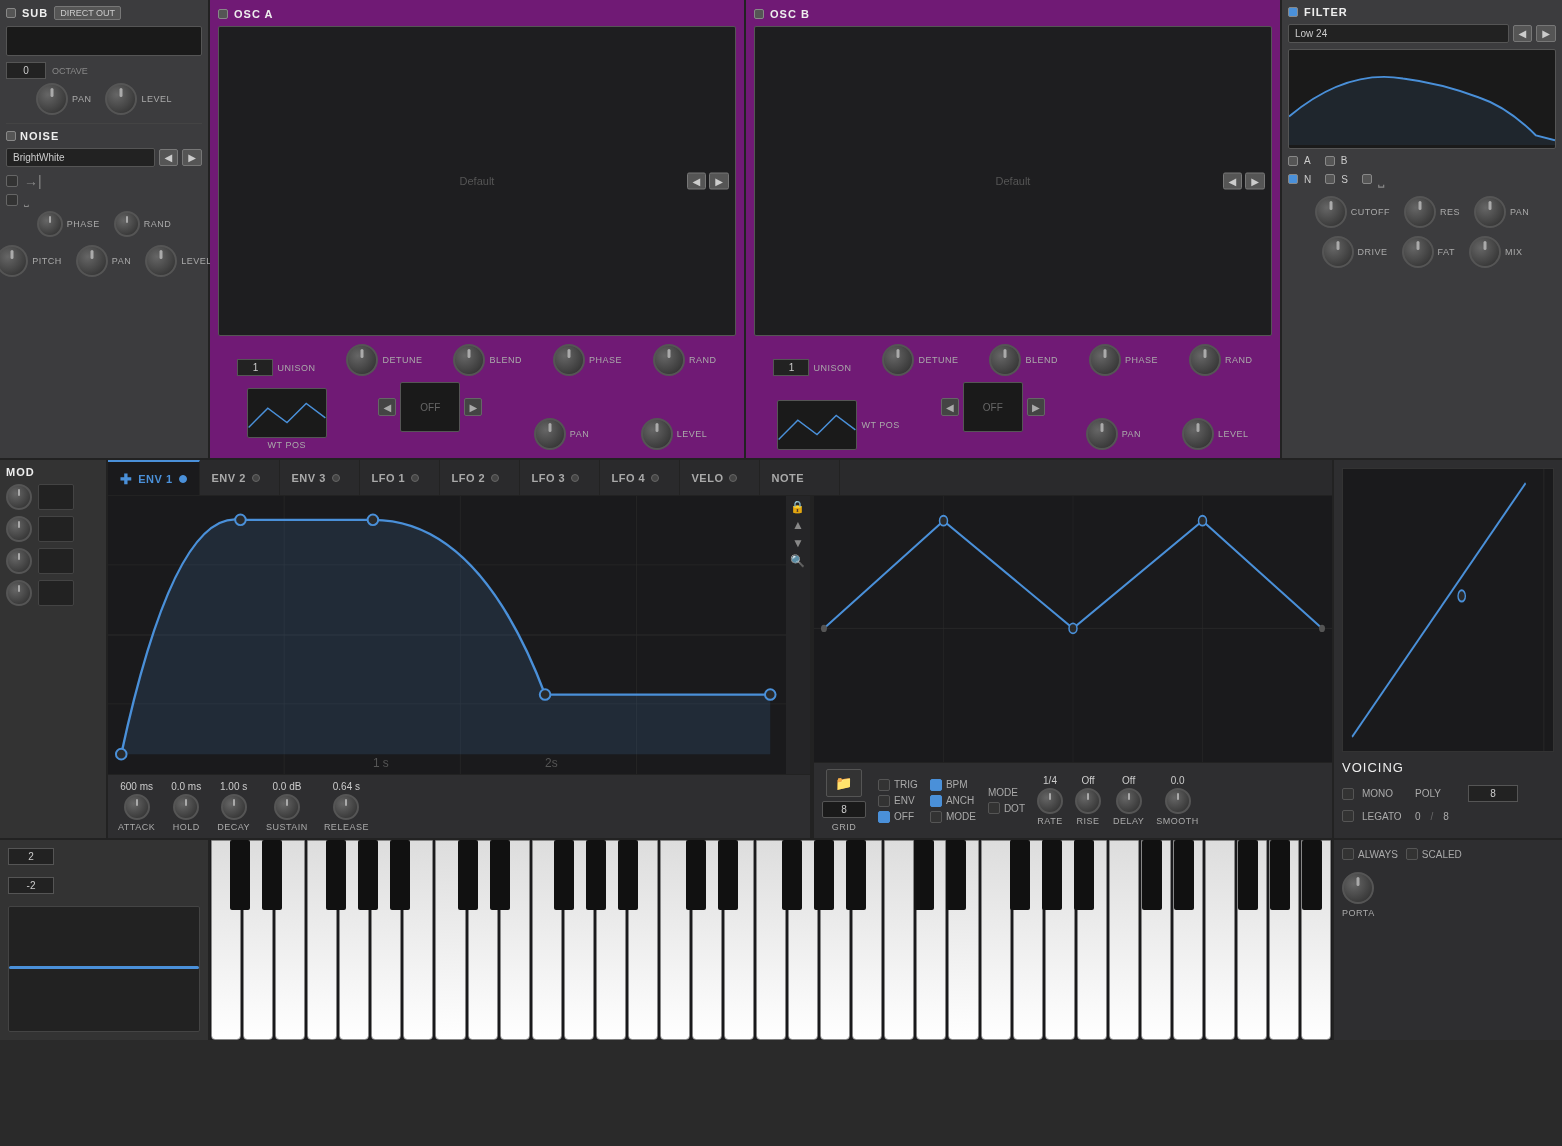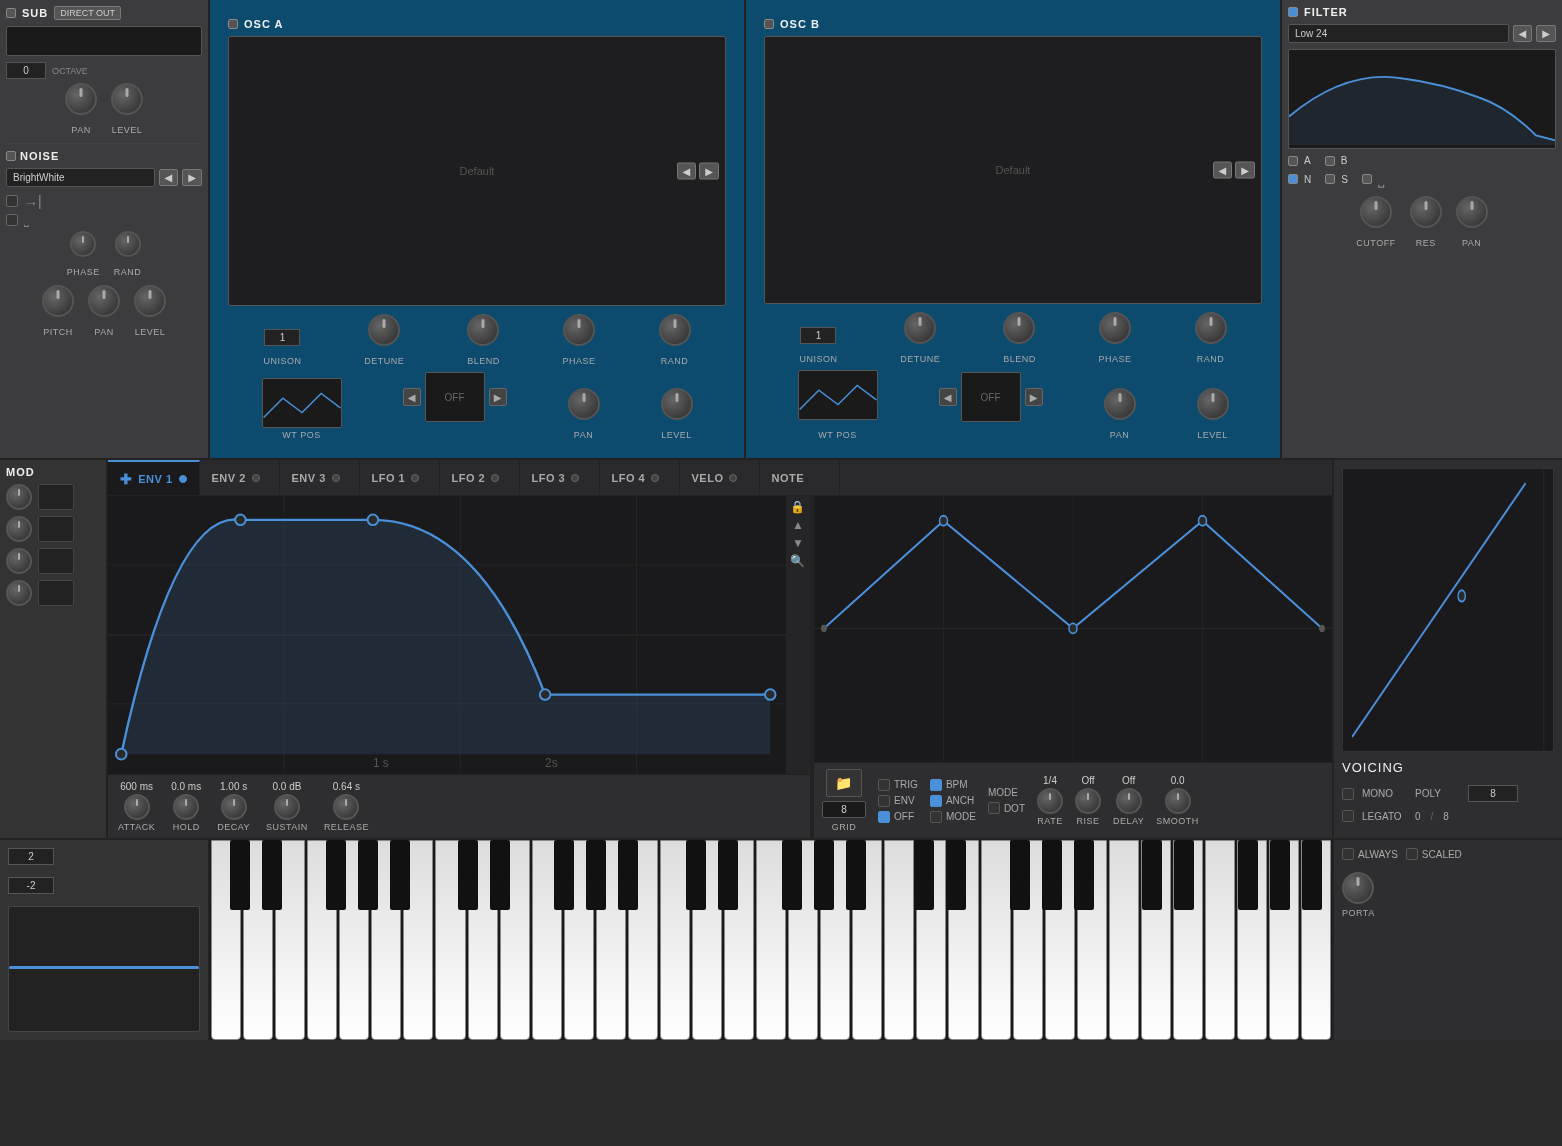--- a/index.html
+++ b/index.html
@@ -69,23 +69,23 @@
     }
     .knob-row {
       display: flex;
       align-items: center;
       justify-content: center;
       gap: 14px;
       margin: 8px 0;
     }
     .knob-group {
       display: flex;
-      flex-direction: column;
-      align-items: center;
-      gap: 10px;
+      flex-direction: row;
+      align-items: center;
+      gap: 4px;
     }
     .knob-label {
       font-size: 9px;
       color: #aaa;
       text-align: center;
       letter-spacing: 0.5px;
     }
     .octave-control {
       display: flex;
       align-items: center;
@@ -146,23 +146,23 @@
       width: 12px;
       height: 12px;
       background: #333;
       border: 1px solid #666;
       border-radius: 2px;
     }
 
     
     .osc-panel {
       flex: 1;
-      background: #0c4a6e;
+      background: #701a75;
       border-right: 2px solid #222;
-      padding: 18px;
+      padding: 8px;
       display: flex;
       flex-direction: column;
     }
     .osc-display {
       background: #1e1e20;
       flex: 1;
       border: 1px solid #555;
       margin-bottom: 8px;
       border-radius: 2px;
       position: relative;
@@ -817,20 +817,34 @@
         <div class="knob-md"></div>
         <span class="knob-label">CUTOFF</span>
       </div>
       <div class="knob-group">
         <div class="knob-md"></div>
         <span class="knob-label">RES</span>
       </div>
       <div class="knob-group">
         <div class="knob-md"></div>
         <span class="knob-label">PAN</span>
+      </div>
+    </div>
+    <div class="knob-row" style="margin-top:4px;">
+      <div class="knob-group">
+        <div class="knob-md"></div>
+        <span class="knob-label">DRIVE</span>
+      </div>
+      <div class="knob-group">
+        <div class="knob-md"></div>
+        <span class="knob-label">FAT</span>
+      </div>
+      <div class="knob-group">
+        <div class="knob-md"></div>
+        <span class="knob-label">MIX</span>
       </div>
     </div>
   </div>
 
 </div>
 
 <div class="bottom-section">
 
   <div class="mod-panel">
     <span class="mod-title">MOD</span>

